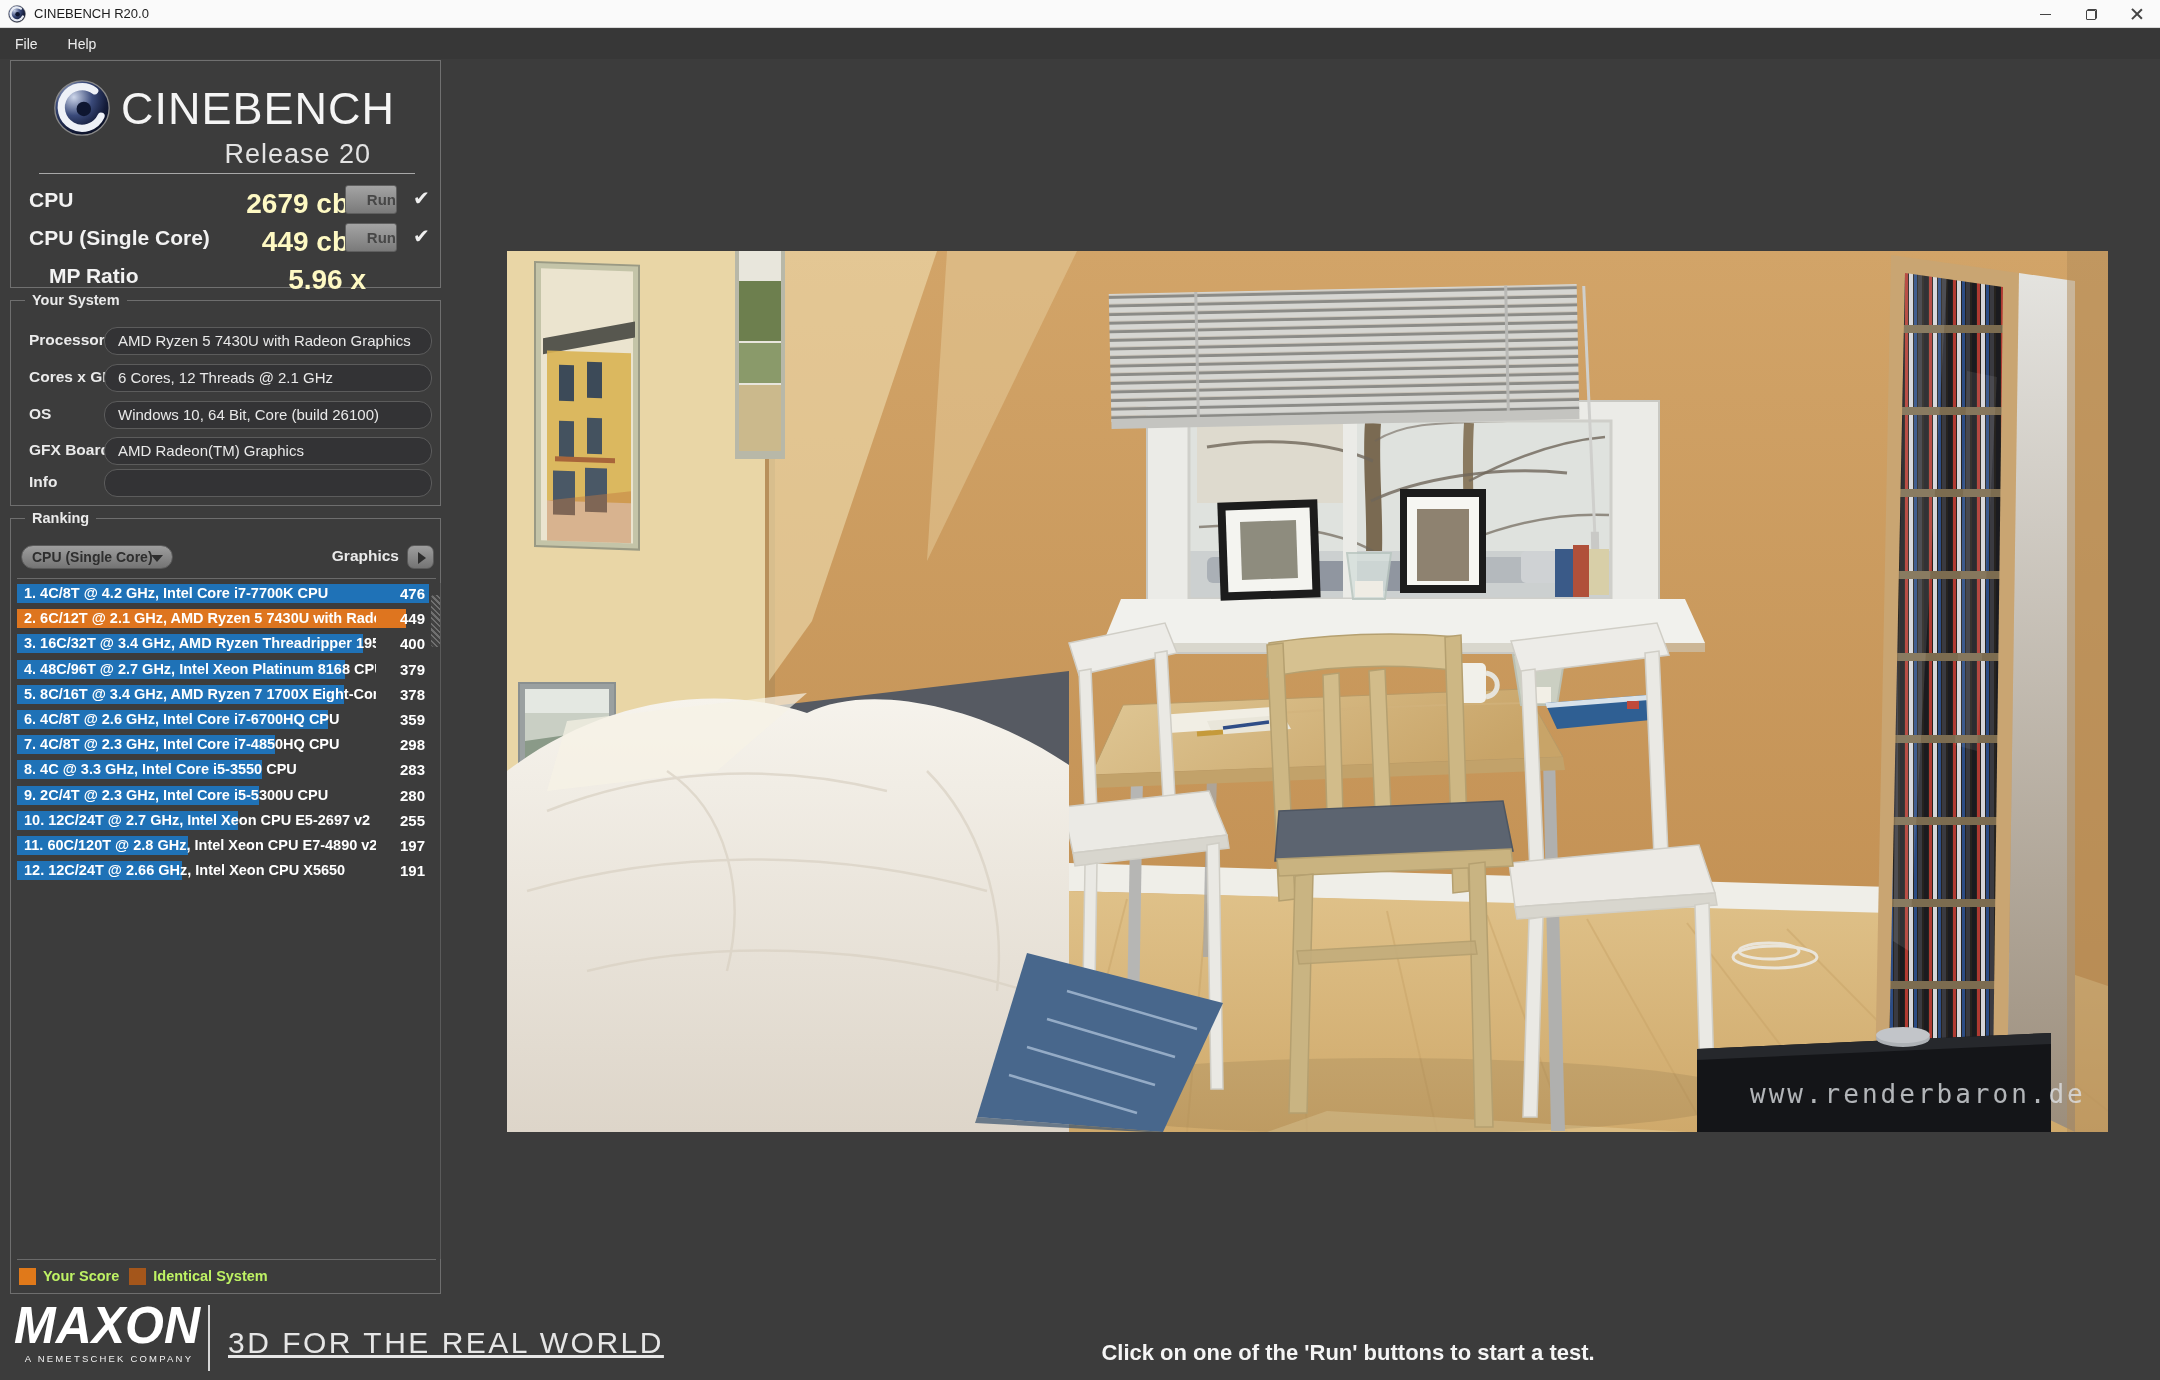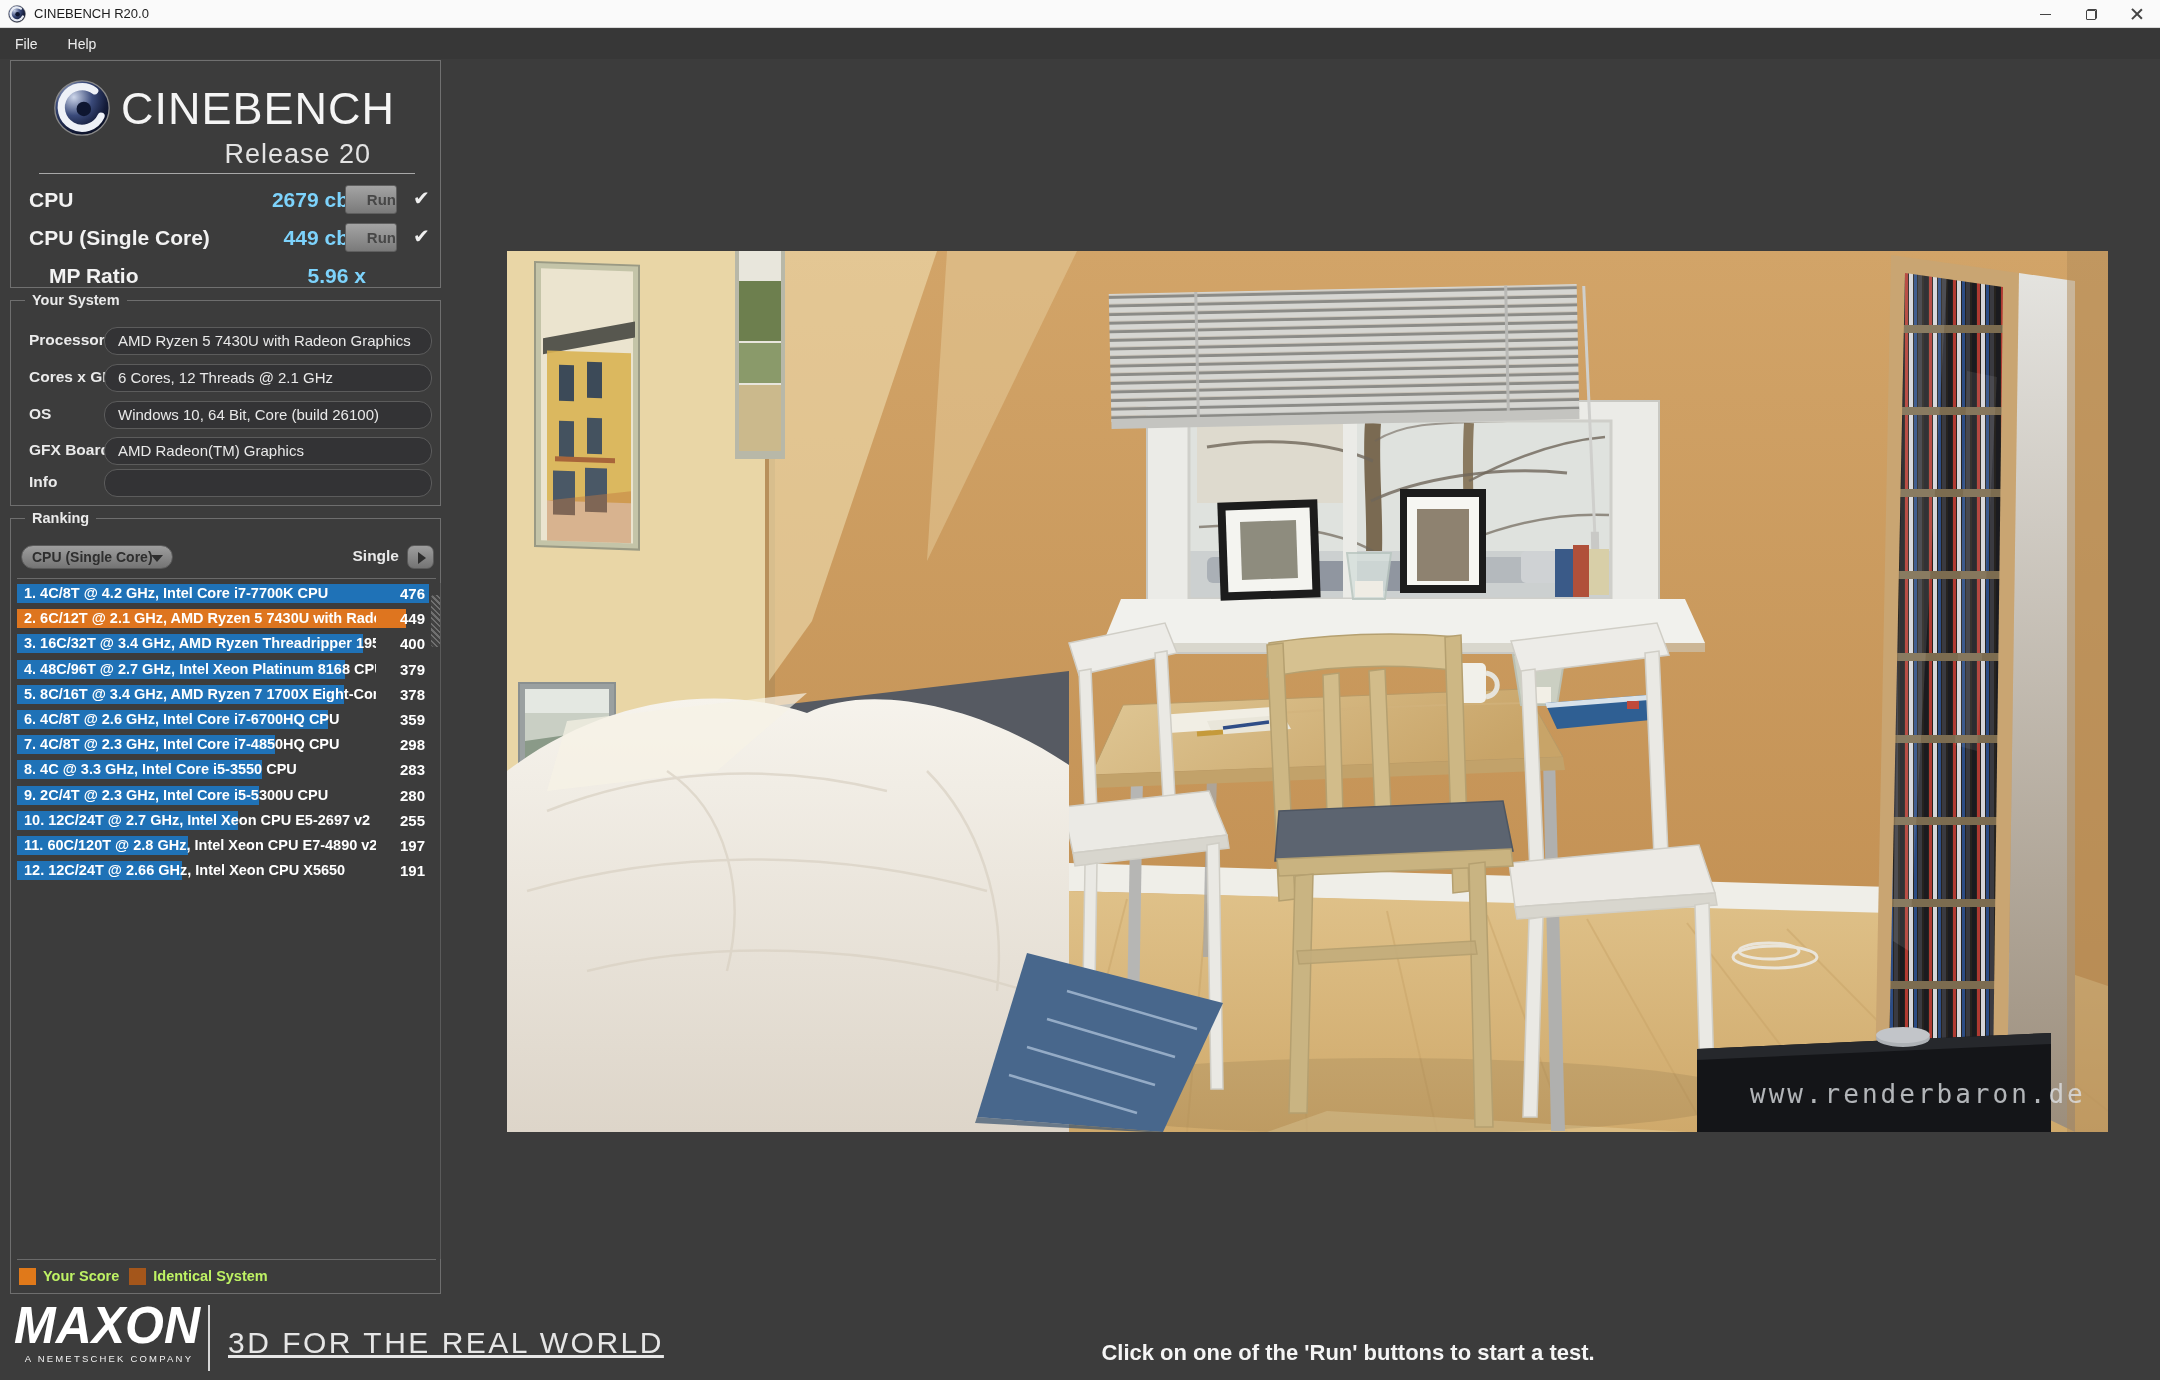--- a/index.html
+++ b/index.html
@@ -31,21 +31,21 @@
 
   
   #scorebox { left:10px; top:60px; width:431px; height:228px; }
   .logo-icon { position:absolute; left:42px; top:18px; width:58px; height:58px; }
   .logo-title { position:absolute; left:110px; top:22px; font-size:45px; color:#f5f5f5; letter-spacing:1px; font-weight:normal; }
   .logo-sub { position:absolute; left:110px; top:78px; width:250px; text-align:right; font-size:27px; color:#e3e3e3; letter-spacing:1px; }
   .logo-divider { position:absolute; left:28px; top:112px; width:376px; height:1px; background:#a8a8a8; }
   .score-row { position:absolute; left:0; width:431px; height:30px; }
   .score-label { position:absolute; left:18px; top:3px; font-size:21px; font-weight:bold; color:#f2f2f2; }
   .score-label.indent { left:38px; }
-  .score-value { position:absolute; left:200px; width:138px; top:3px; text-align:right; font-size:21px; font-weight:bold; color:#7dd3fc; }
+  .score-value { position:absolute; left:200px; width:138px; top:3px; text-align:right; font-size:28px; font-weight:bold; color:#fef9c3; }
   .score-value.mp { left:215px; width:140px; }
   .run-btn { position:absolute; left:334px; top:0; width:52px; height:29px; border:1px solid #5f5f5f; border-radius:3px; background:linear-gradient(#a4a4a4,#7a7a7a); color:#474747; font-size:15px; font-weight:bold; text-align:right; line-height:27px; }
   .check { position:absolute; left:402px; top:1px; font-size:20px; color:#efefef; }
 
   
   #sysbox { left:10px; top:300px; width:431px; height:206px; }
   .sys-row { position:absolute; left:0; width:431px; height:28px; }
   .sys-label { position:absolute; left:18px; top:4px; font-size:15.5px; font-weight:bold; color:#eaeaea; }
   .sys-pill { position:absolute; left:93px; top:0; width:328px; height:28px; background:#333335; border:1px solid #5c5c5c; border-radius:13px; font-size:15px; color:#e9e9e9; line-height:26px; padding:0 13px; white-space:nowrap; overflow:hidden; }
 
@@ -177,21 +177,21 @@
       <div class="sys-pill"></div>
     </div>
   </div>
 
   <div class="fieldset" id="rankbox">
     <span class="legend">Ranking</span>
     <div class="filter-pill">
       <span>CPU (Single Core)</span>
       <span class="filter-caret"></span>
     </div>
-    <span class="details-label">Single</span>
+    <span class="details-label">Graphics</span>
     <div class="details-btn">
       <span class="details-caret"></span>
     </div>
     <div class="rank-divider"></div>
 
     <div id="ranking-list">
         <div class="rk-row">
       <div class="rk-bar" style="width: 100%; background: rgb(31, 114, 183);"></div>
       <span class="rk-label">1. 4C/8T @ 4.2 GHz, Intel Core i7-7700K CPU</span>
       <span class="rk-score">476</span>

